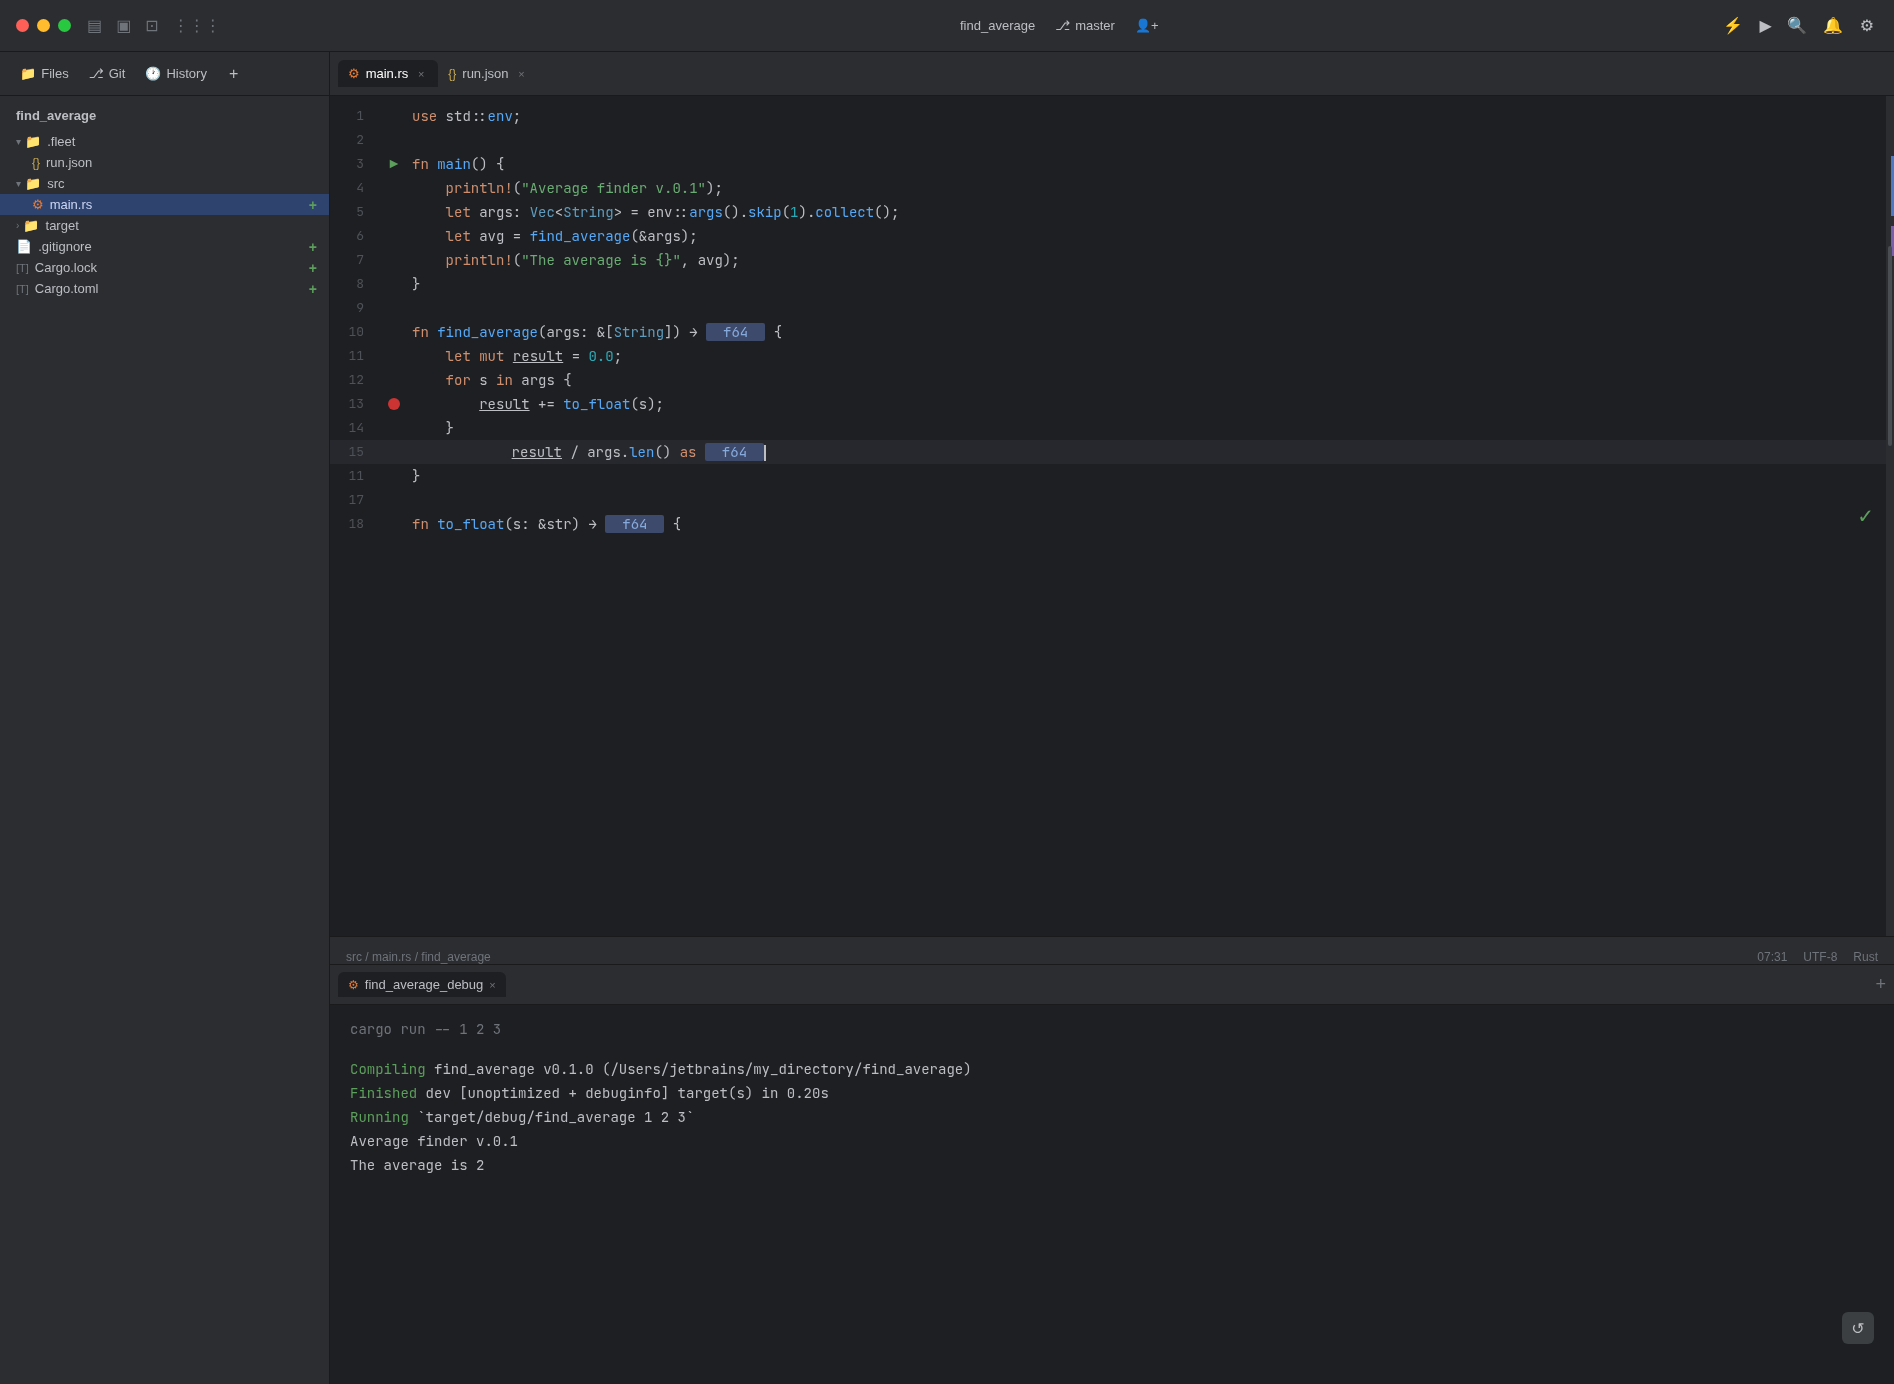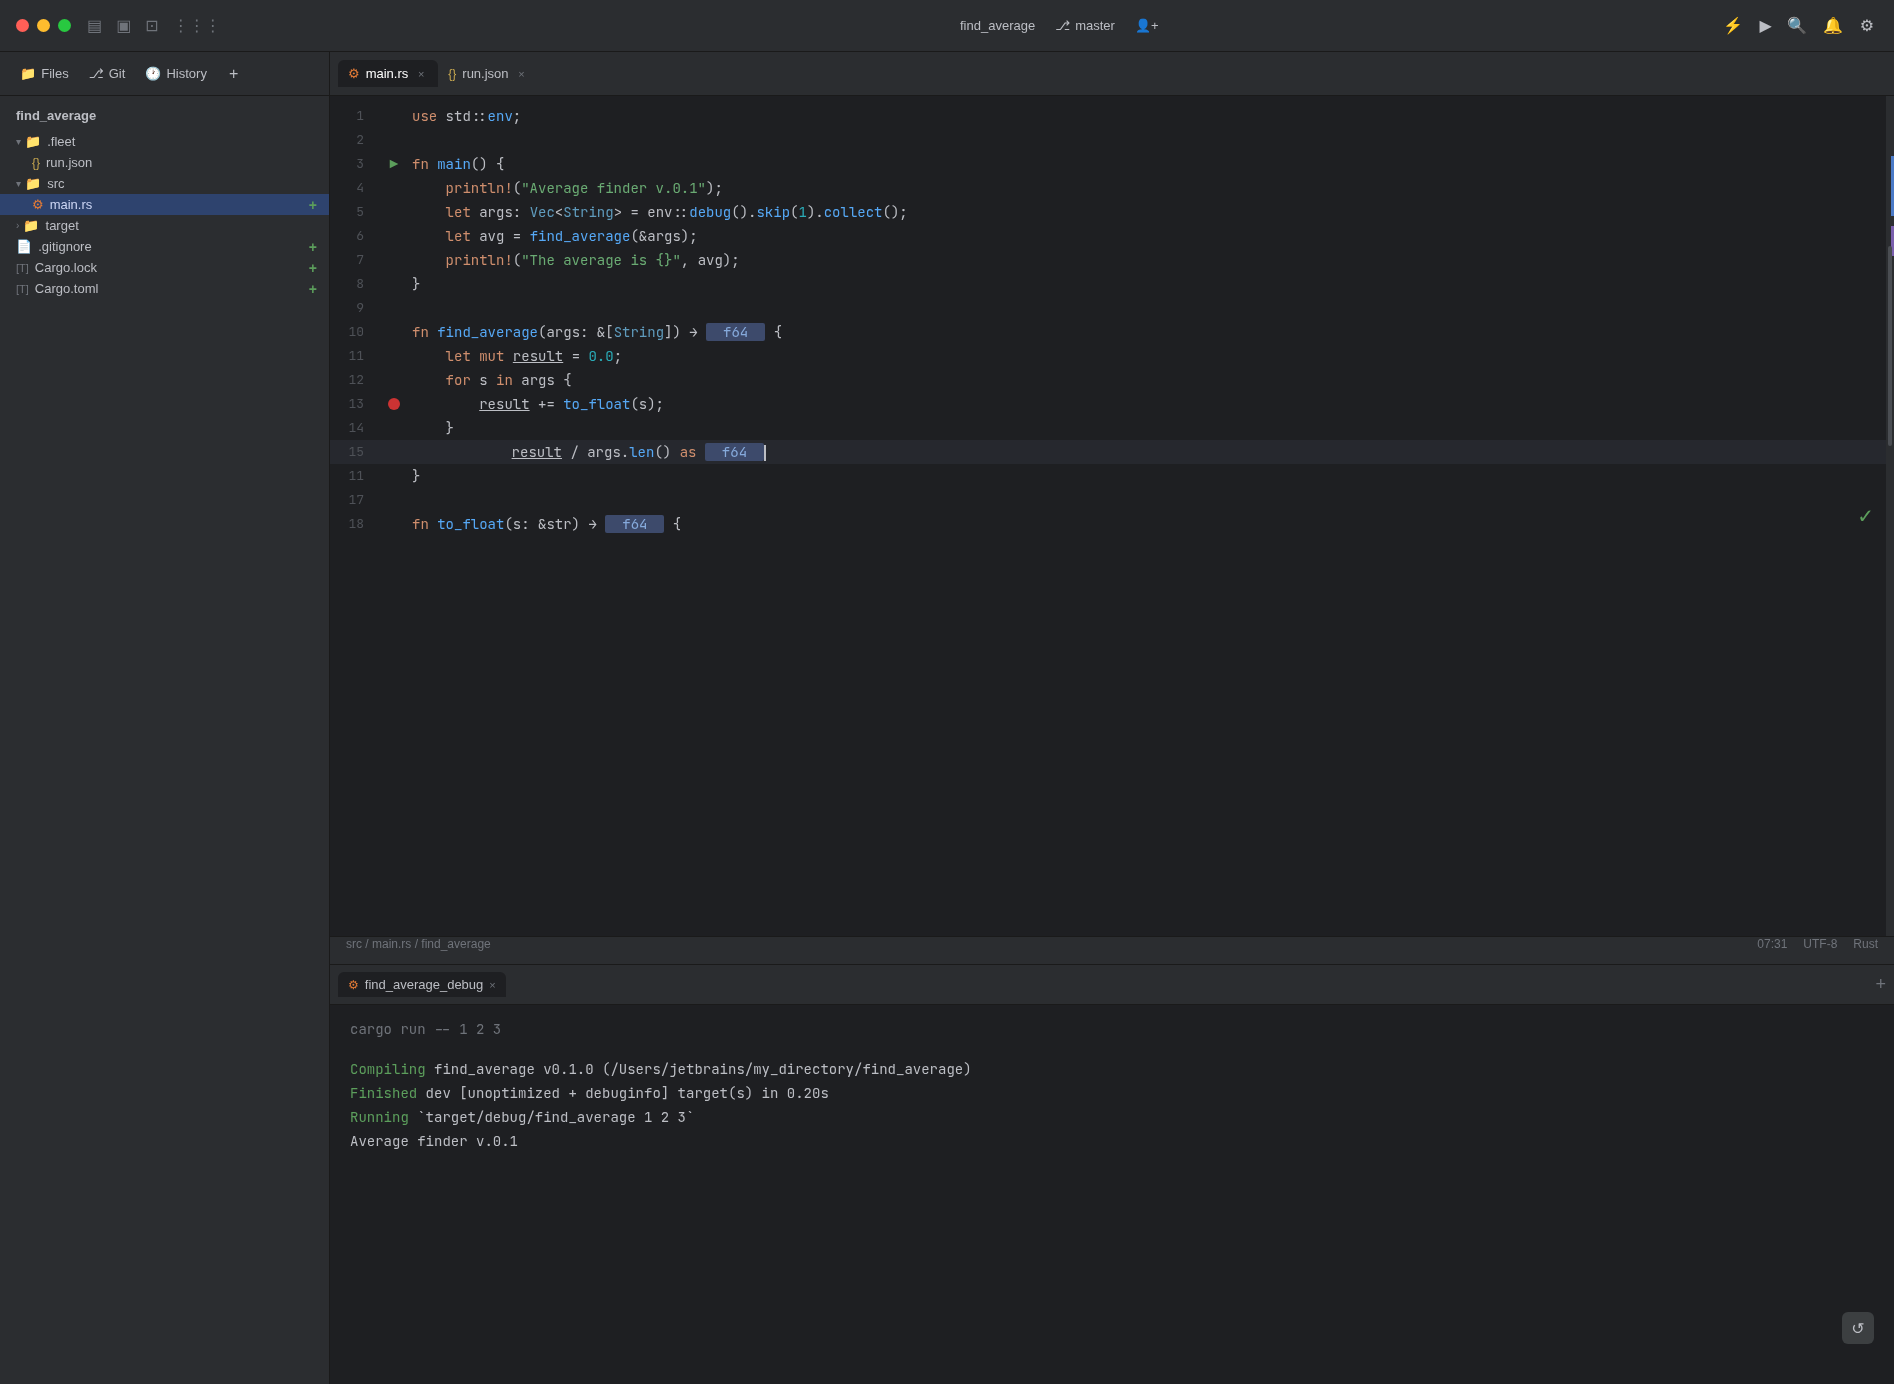--- a/index.html
+++ b/index.html
@@ -254,21 +254,21 @@
     .type-highlight { background: #3d4a6b; color: #86aadc; border-radius: 2px; padding: 0 17px; }
     .underline { text-decoration: underline; }
     .cursor-line { background: #26282e; gap: 33px; }
 
     
     .status-bar {
       height: 28px;
       background: #2b2d30;
       border-top: 1px solid #1a1a1a;
       display: flex;
-      align-items: flex-start;
+      align-items: flex-end;
       padding: 0 16px;
       font-size: 12px;
       color: #6f737a;
     }
     .status-breadcrumb {
       flex: 1;
       color: #6f737a;
     }
     .status-right {
       display: flex;
@@ -523,21 +523,21 @@
 
         <div class="code-line">
           <span class="line-number">4</span>
           <span class="line-gutter"></span>
           <span class="code-content">    <span class="macro">println!</span>(<span class="string">"Average finder v.0.1"</span>);</span>
         </div>
 
         <div class="code-line">
           <span class="line-number">5</span>
           <span class="line-gutter"></span>
-          <span class="code-content">    <span class="kw">let</span> args: <span class="type">Vec</span>&lt;<span class="type">String</span>&gt; = env::<span class="fn-name">debug</span>().<span class="fn-name">skip</span>(<span class="number">1</span>).<span class="fn-name">collect</span>();</span>
+          <span class="code-content">    <span class="kw">let</span> args: <span class="type">Vec</span>&lt;<span class="type">String</span>&gt; = env::<span class="fn-name">args</span>().<span class="fn-name">skip</span>(<span class="number">1</span>).<span class="fn-name">collect</span>();</span>
         </div>
 
         <div class="code-line">
           <span class="line-number">6</span>
           <span class="line-gutter"></span>
           <span class="code-content">    <span class="kw">let</span> avg = <span class="fn-name">find_average</span>(&amp;args);</span>
         </div>
 
         <div class="code-line">
           <span class="line-number">7</span>
@@ -652,20 +652,23 @@
           <span style="color:#5c9e5c;">  Finished</span>
           <span style="color:#bcbec4;"> dev [unoptimized + debuginfo] target(s) in 0.20s</span>
         </div>
         <div>
           <span style="color:#5c9e5c;">   Running</span>
           <span style="color:#bcbec4;margin-top:19px;"> `target/debug/find_average 1 2 3`</span>
         </div>
         <div>
           <span style="color:#bcbec4;">Average finder v.0.1</span>
         </div>
+        <div>
+          <span style="color:#bcbec4;">The average is 2</span>
+        </div>
       </div>
 
       <div style="position:absolute;right:20px;bottom:40px;background:#3c3f41;border-radius:6px;width:32px;height:32px;display:flex;align-items:center;justify-content:center;cursor:pointer;z-index:10;">
         <span style="color:#bcbec4;font-size:16px;">↺</span>
       </div>
     </div>
   </div>
 </div>
 
 </body></html>

